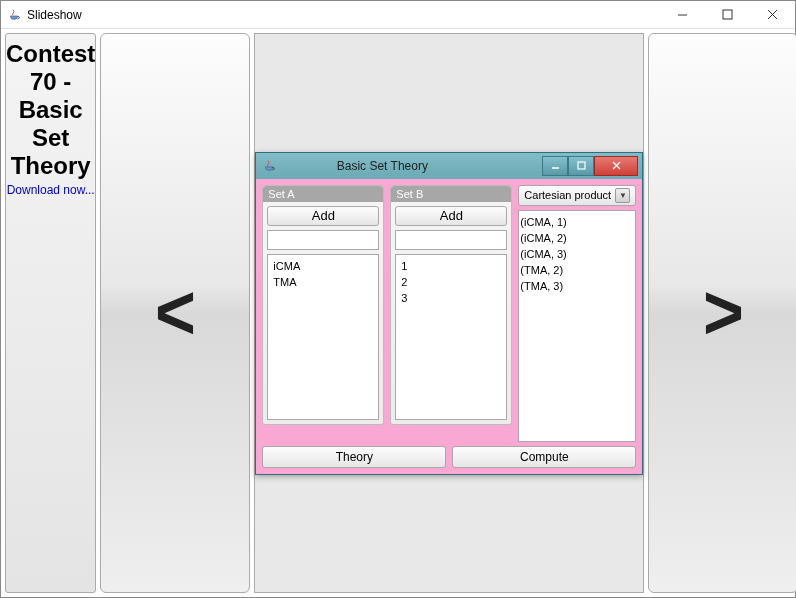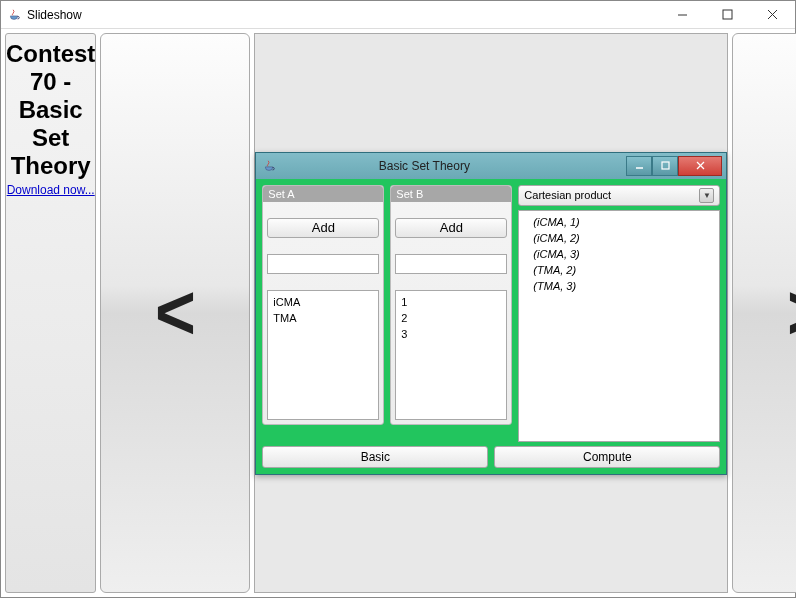--- a/index.html
+++ b/index.html
@@ -11,53 +11,53 @@
 .titlebar-icon { width: 16px; height: 16px; margin: 0 6px; }
 .titlebar-text { font-size: 12px; flex: 1; }
 .titlebar-controls { display: flex; }
 .titlebar-btn { width: 45px; height: 28px; display: flex; align-items: center; justify-content: center; font-size: 14px; }
 .titlebar-btn svg { width: 11px; height: 11px; }
 
 .main-region { height: 568px; padding: 4px; display: flex; flex-direction: row; gap: 4px; }
 
 .header-panel { background: linear-gradient(to bottom, #f4f4f4, #e4e4e4); border: 1px solid #aaa; border-radius: 3px; padding: 6px 0 10px; text-align: center; }
 .header-title { font-size: 24px; font-weight: bold; font-family: Arial, sans-serif; }
-.header-link { font-size: 12px; color: #00c; text-decoration: underline; }
+.header-link { font-size: 12px; color: #00c; }
 
 .body-row { flex: 1; display: flex; gap: 4px; min-height: 0; }
 .nav-btn { width: 150px; background: linear-gradient(to bottom, #fdfdfd, #e8e8e8 45%, #d9d9d9 50%, #efefef); border: 1px solid #aaa; border-radius: 6px; display: flex; align-items: center; justify-content: center; cursor: pointer; }
 .nav-btn span { font-size: 70px; font-weight: bold; color: #222; font-family: Arial, sans-serif; transform: scaleY(1.1); }
 
 .slide-area { flex: 1; background: #e8e8e8; border: 1px solid #aaa; display: flex; align-items: center; justify-content: center; }
 
 .footer-panel { height: 26px; background: linear-gradient(to bottom, #f4f4f4, #e4e4e4); border: 1px solid #aaa; border-radius: 3px; }
 
 
-.inner-window { width: 472px; border: 1px solid #2f6e7d; background: #22c55e; box-shadow: 0 2px 6px rgba(0,0,0,0.3); }
+.inner-window { width: 388px; border: 1px solid #2f6e7d; background: #f9a8d4; box-shadow: 0 2px 6px rgba(0,0,0,0.3); }
 .inner-titlebar { height: 26px; display: flex; align-items: center; background: linear-gradient(to bottom, #82bcc8, #6aa9b5); }
 .inner-tb-icon { width: 14px; height: 14px; margin: 0 6px; }
 .inner-tb-title { flex: 1; text-align: center; font-size: 12px; color: #222; padding-right: 60px; }
 .inner-tb-controls { display: flex; height: 20px; margin-right: 4px; }
 .inner-tb-btn { width: 26px; height: 20px; display: flex; align-items: center; justify-content: center; font-size: 10px; }
 .inner-tb-btn.min, .inner-tb-btn.max { background: linear-gradient(to bottom, #84c0cc, #5a99a6); border: 1px solid #3a7a88; color: #fff; }
 .inner-tb-btn.close { background: linear-gradient(to bottom, #e57a72, #cf4038); border: 1px solid #9c2b24; color: #fff; width: 44px; }
 
 .inner-body { padding: 6px; display: flex; flex-direction: column; gap: 4px; }
 .inner-cols { display: flex; gap: 6px; }
 
-.set-col { width: 122px; background: linear-gradient(to bottom, #f5f5f5, #ececec); border: 1px solid #bcbcbc; border-radius: 3px; padding: 0 4px 4px; display: flex; flex-direction: column; gap: 16px; }
+.set-col { width: 122px; background: linear-gradient(to bottom, #f5f5f5, #ececec); border: 1px solid #bcbcbc; border-radius: 3px; padding: 0 4px 4px; display: flex; flex-direction: column; gap: 4px; }
 .set-head { font-size: 11px; color: #fff; background: #a7a7a7; margin: 0 -4px; padding: 2px 5px; border-radius: 3px 3px 0 0; }
 .set-add { height: 20px; background: linear-gradient(to bottom, #fdfdfd, #e6e6e6); border: 1px solid #a8a8a8; border-radius: 3px; font-size: 13px; text-align: center; line-height: 18px; }
 .set-input { height: 20px; background: #fff; border: 1px solid #a8a8a8; }
 .set-list { flex: 1; background: #fff; border: 1px solid #a8a8a8; padding: 3px 5px; font-size: 11px; line-height: 16px; overflow: hidden; }
 
 .result-col { flex: 1; display: flex; flex-direction: column; gap: 4px; }
 .result-select { height: 21px; background: linear-gradient(to bottom, #fdfdfd, #e6e6e6); border: 1px solid #a8a8a8; border-radius: 3px; font-size: 11px; padding: 0 5px; display: flex; align-items: center; justify-content: space-between; }
 .select-arrow { width: 15px; height: 15px; background: linear-gradient(to bottom, #f0f0f0, #d2d2d2); border: 1px solid #999; border-radius: 2px; display: flex; align-items: center; justify-content: center; font-size: 8px; color: #444; }
-.result-box { flex: 1; min-height: 232px; background: #fff; border: 1px solid #a8a8a8; padding: 3px 14px; font-size: 11px; line-height: 16px; overflow: hidden; font-style: italic; }
+.result-box { flex: 1; min-height: 232px; background: #fff; border: 1px solid #a8a8a8; padding: 3px 1px; font-size: 11px; line-height: 16px; overflow: hidden; }
 
 .bottom-btns { display: flex; gap: 6px; }
 .bottom-btn { flex: 1; height: 22px; background: linear-gradient(to bottom, #fdfdfd, #e6e6e6); border: 1px solid #a8a8a8; border-radius: 3px; text-align: center; line-height: 20px; font-size: 12px; }
 
 .java-cup { width: 14px; height: 14px; }
 </style>
 </head>
 <body>
 
 <div class="window-outer">
@@ -162,21 +162,21 @@
                     <div>(iCMA, 2)</div>
                     <div>(iCMA, 3)</div>
                     <div>(TMA, 2)</div>
                     <div>(TMA, 3)</div>
                   </div>
               </div>
 
             </div>
 
             <div class="bottom-btns">
-              <div class="bottom-btn">Basic</div>
+              <div class="bottom-btn">Theory</div>
               <div class="bottom-btn">Compute</div>
             </div>
           </div>
         </div>
       </div>
 
       <div class="nav-btn">
         <span>&gt;</span>
       </div>
     </div>

